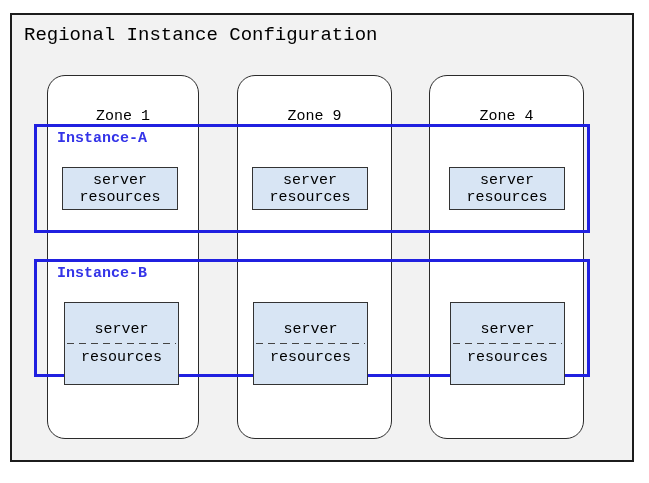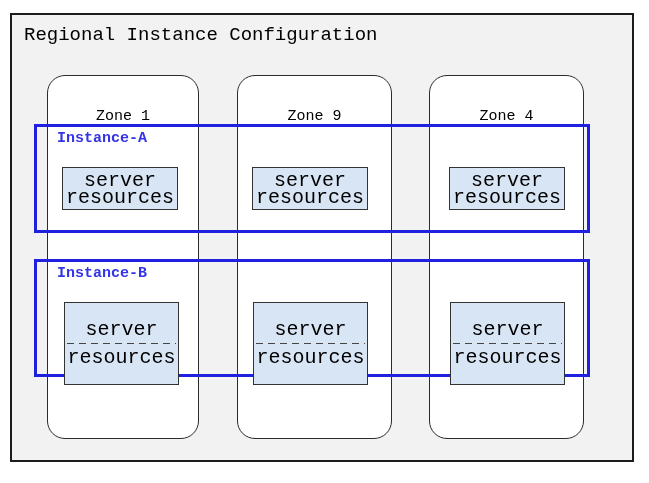--- a/index.html
+++ b/index.html
@@ -33,21 +33,21 @@
   .instance-a{top:109px;height:109px;}
   .instance-b{top:244px;height:118px;}
   .instance-label{
     position:absolute;left:20px;top:3px;
     font-size:15px;font-weight:bold;color:#3434e8;white-space:nowrap;
   }
 
   .resource-box{
     position:absolute;background:#d8e5f4;border:1px solid #333;
     display:flex;flex-direction:column;align-items:center;justify-content:center;
-    font-size:20px;line-height:17px;text-align:right;z-index:3;
+    font-size:15px;line-height:17px;text-align:right;z-index:3;
   }
   .instance-a .resource-box{top:40px;height:43px;width:116px;}
   .a1{left:25px;}  .a2{left:215px;}  .a3{left:412px;}
 
   .instance-b .resource-box{top:40px;height:83px;width:115px;}
   .b1{left:27px;}  .b2{left:216px;}  .b3{left:413px;}
 
   .dashed-divider{
     align-self:stretch;height:1px;margin:5px 2px;
     background:repeating-linear-gradient(90deg,#444 0 7px,transparent 7px 12px);

